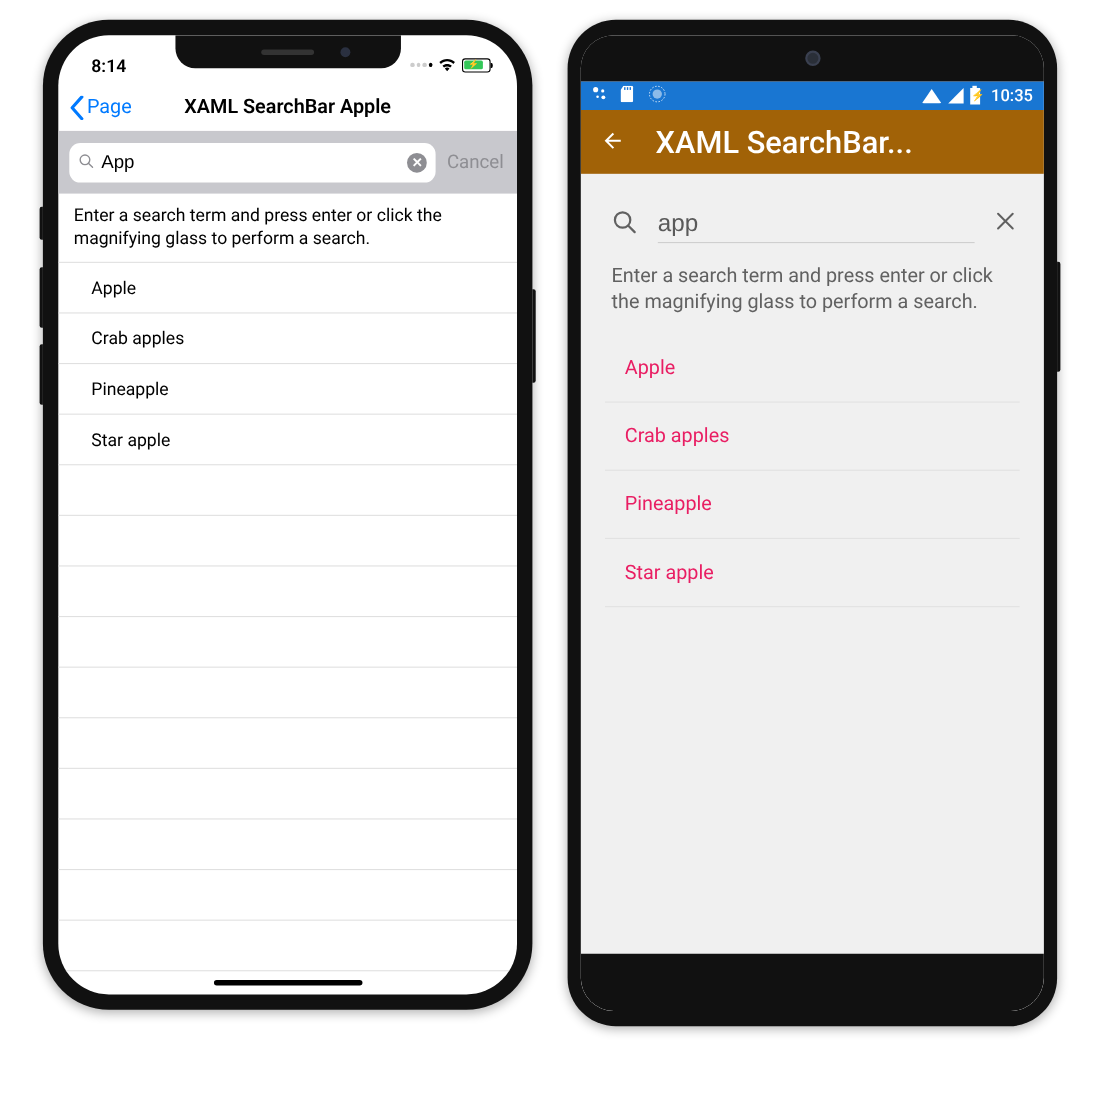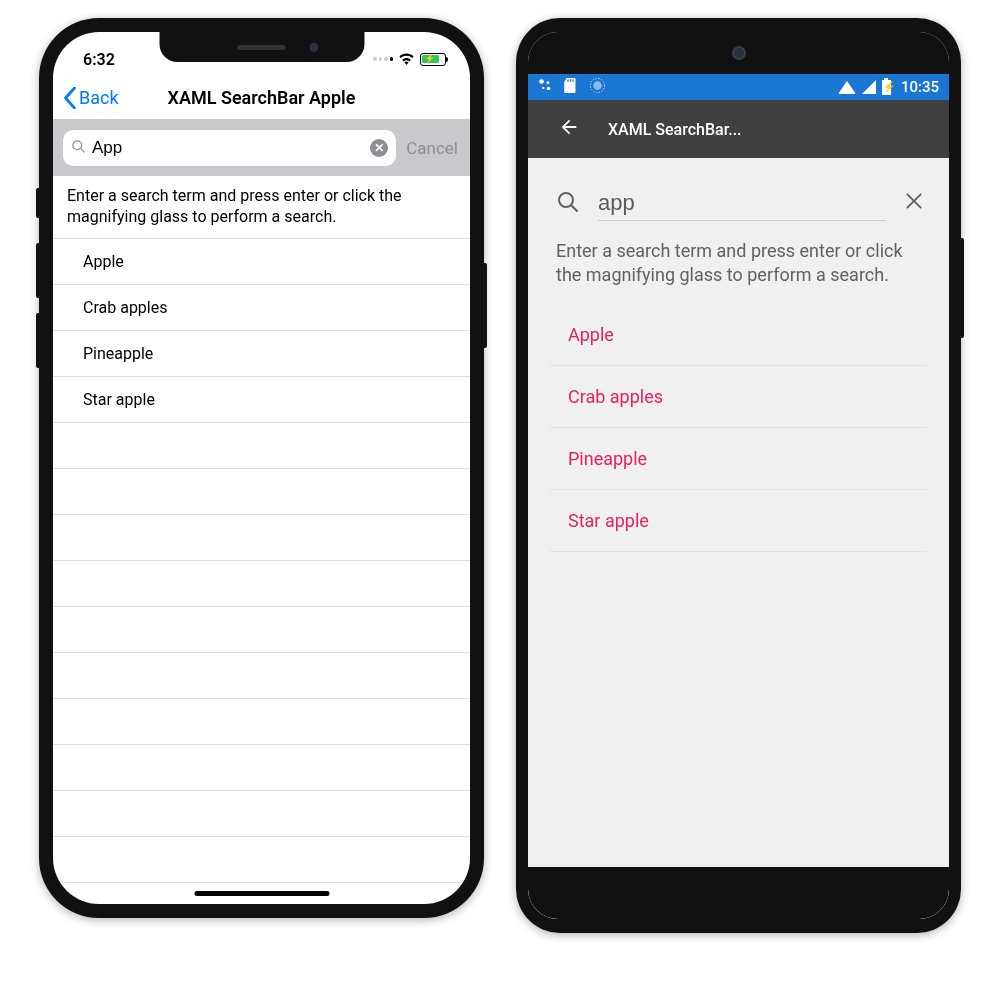--- a/index.html
+++ b/index.html
@@ -199,27 +199,27 @@
     justify-content:space-between;
     padding:0 10px;
     font-size:15px;
   }
   .android-statusbar .left { display:flex; gap:12px; align-items:center;}
   .android-statusbar .right { display:flex; gap:6px; align-items:center;}
   .android-statusbar .time { font-weight:500; margin-left:4px;}
 
   .android-appbar {
     height: 58px;
-    background:#404040;
+    background:#a16207;
     color:#fff;
     display:flex;
     align-items:center;
-    padding:0 30px;
+    padding:0 18px;
     gap:28px;
-    font-size:16px;
+    font-size:28px;
     font-weight:500;
   }
   .android-appbar svg { width:22px; height:22px;}
 
   .android-body { padding:22px 22px; }
   .android-search {
     display:flex;
     align-items:center;
     gap:18px;
     padding:6px 6px 8px 6px;
@@ -269,21 +269,21 @@
   <div class="iphone-side-btn-left3"></div>
   <div class="iphone-side-btn-right"></div>
   <div class="iphone-screen">
     <div class="iphone-notch">
       <div class="speaker"></div>
       <div class="cam"></div>
     </div>
     <div class="iphone-home-indicator"></div>
 
     <div class="ios-statusbar">
-      <span>6:32</span>
+      <span>8:14</span>
       <div class="right">
         <div class="ios-signal-dots">
             <span></span>
             <span></span>
             <span></span>
             <span></span>
           </div>
         <span>
           <svg width="17" height="13" viewBox="0 0 24 18">
               <path d="M12 18l-3-3.6c1.7-1.6 4.3-1.6 6 0L12 18zm-6-7.2c3.3-3.2 8.7-3.2 12 0l-2 2.4c-2.2-2.1-5.8-2.1-8 0l-2-2.4zM2 6c5.5-5.3 14.5-5.3 20 0l-2 2.4C15.6 4 8.4 4 4 8.4L2 6z" fill="#000"></path>
@@ -295,21 +295,21 @@
             </div>
           </div>
       </div>
     </div>
 
     <div class="ios-navbar">
       <div class="ios-back">
         <svg viewBox="0 0 12 20">
             <path d="M10 1L2 10l8 9" stroke="#007aff" stroke-width="2.6" fill="none" stroke-linecap="round" stroke-linejoin="round"></path>
           </svg>
-        <span>Back</span>
+        <span>Page</span>
       </div>
       <div class="ios-title">XAML SearchBar Apple</div>
     </div>
 
     <div class="ios-searchbar-wrap">
       <div class="ios-search-field">
         <span class="mag">
           <svg width="15" height="15" viewBox="0 0 24 24">
               <circle cx="10" cy="10" r="7" stroke="#8e8e93" stroke-width="2" fill="none"></circle>
               <line x1="15" y1="15" x2="21" y2="21" stroke="#8e8e93" stroke-width="2" stroke-linecap="round"></line>

